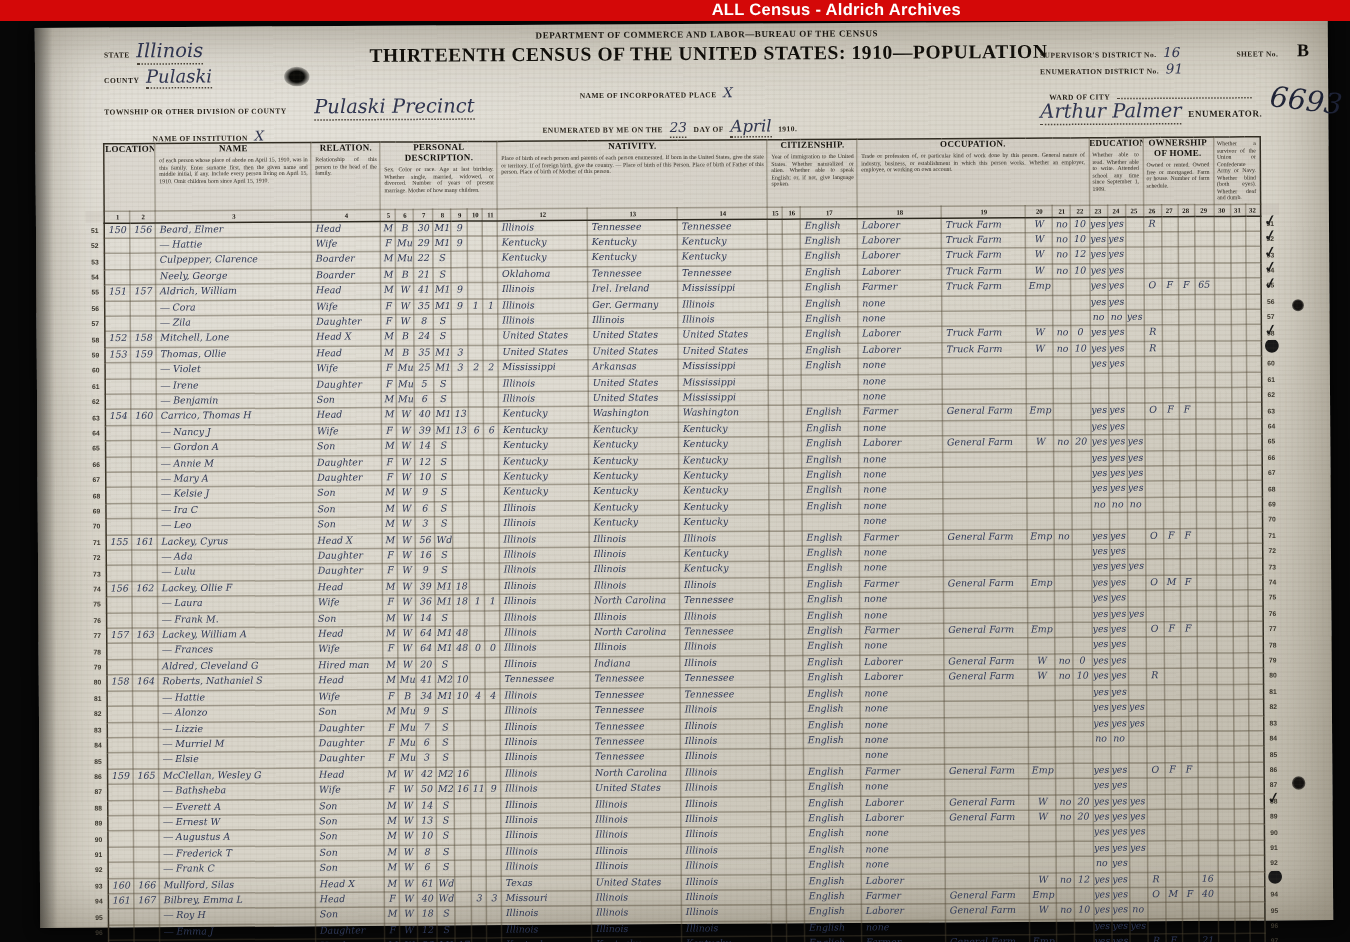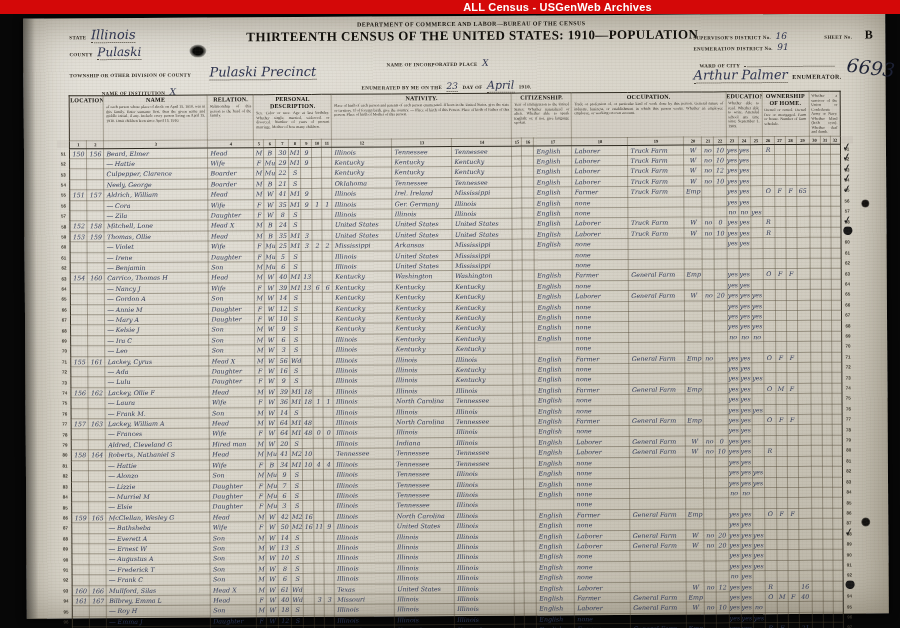--- a/index.html
+++ b/index.html
@@ -60,21 +60,21 @@
   table.census tr.nums td:nth-last-child(2),
   table.census tr.grp td.gc:nth-last-child(2){border-right:1.6px solid #2e2a20;}
   tr.r:last-child td.c{border-bottom:1.6px solid #2e2a20;}
   .mk{position:absolute;left:1px;top:-3px;font:12px/12px "DejaVu Sans",sans-serif;color:#181818;
        transform:rotate(-10deg);}
 </style>
 </head>
 <body>
 
 <div class="banner">
-  <span>ALL Census - USGenWeb Archives</span>
+  <span>ALL Census - Aldrich Archives</span>
 </div>
 
 <div class="page">
   <div class="edgeL"></div>
   <div class="stain s1"></div>
   <div class="stain s2"></div>
   <div class="stain s3"></div>
 
   <div class="fh">
     <div class="abs" style="left:38px;top:4px;">

